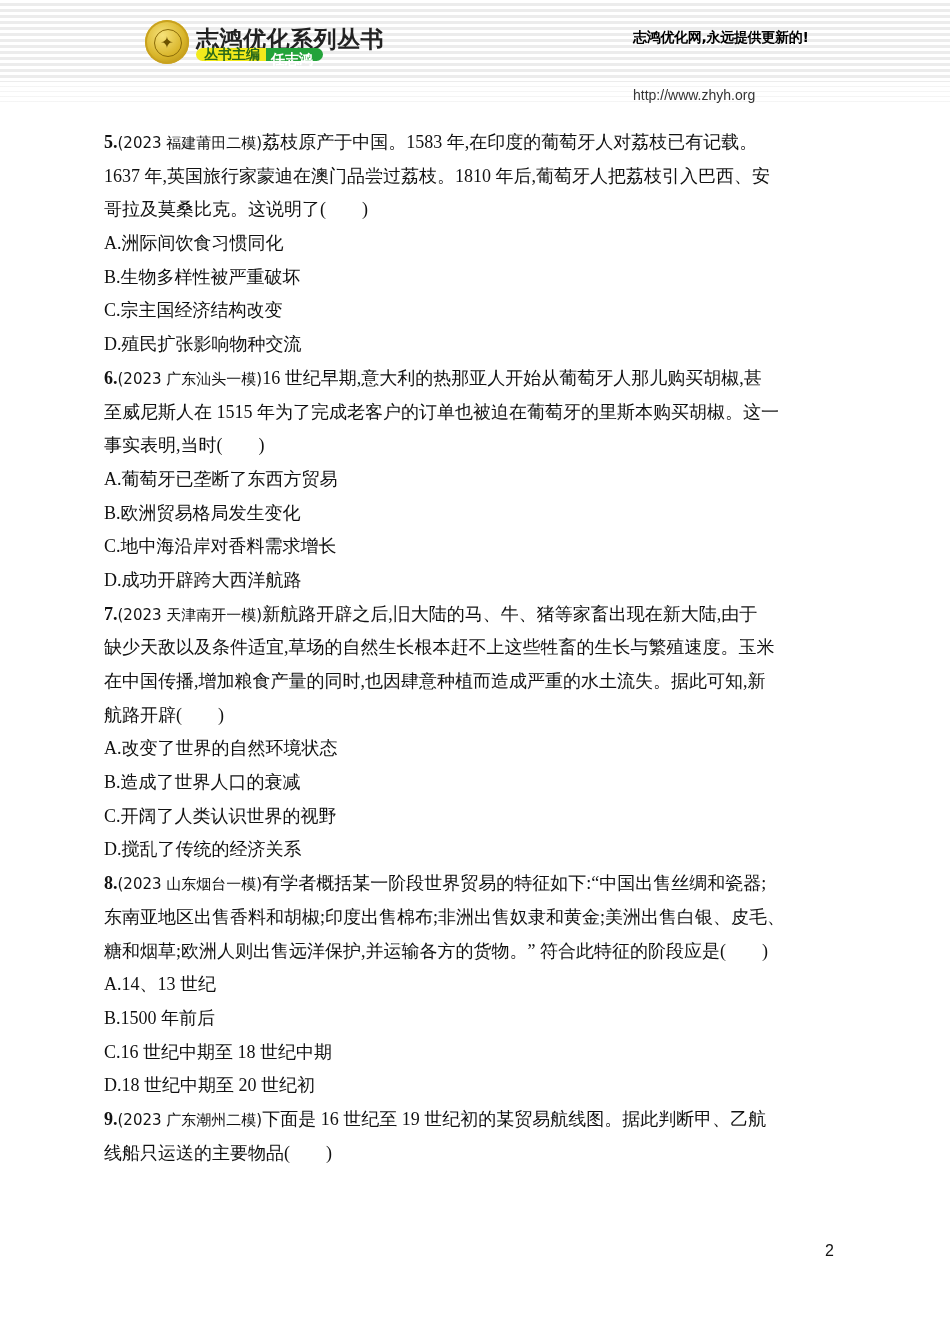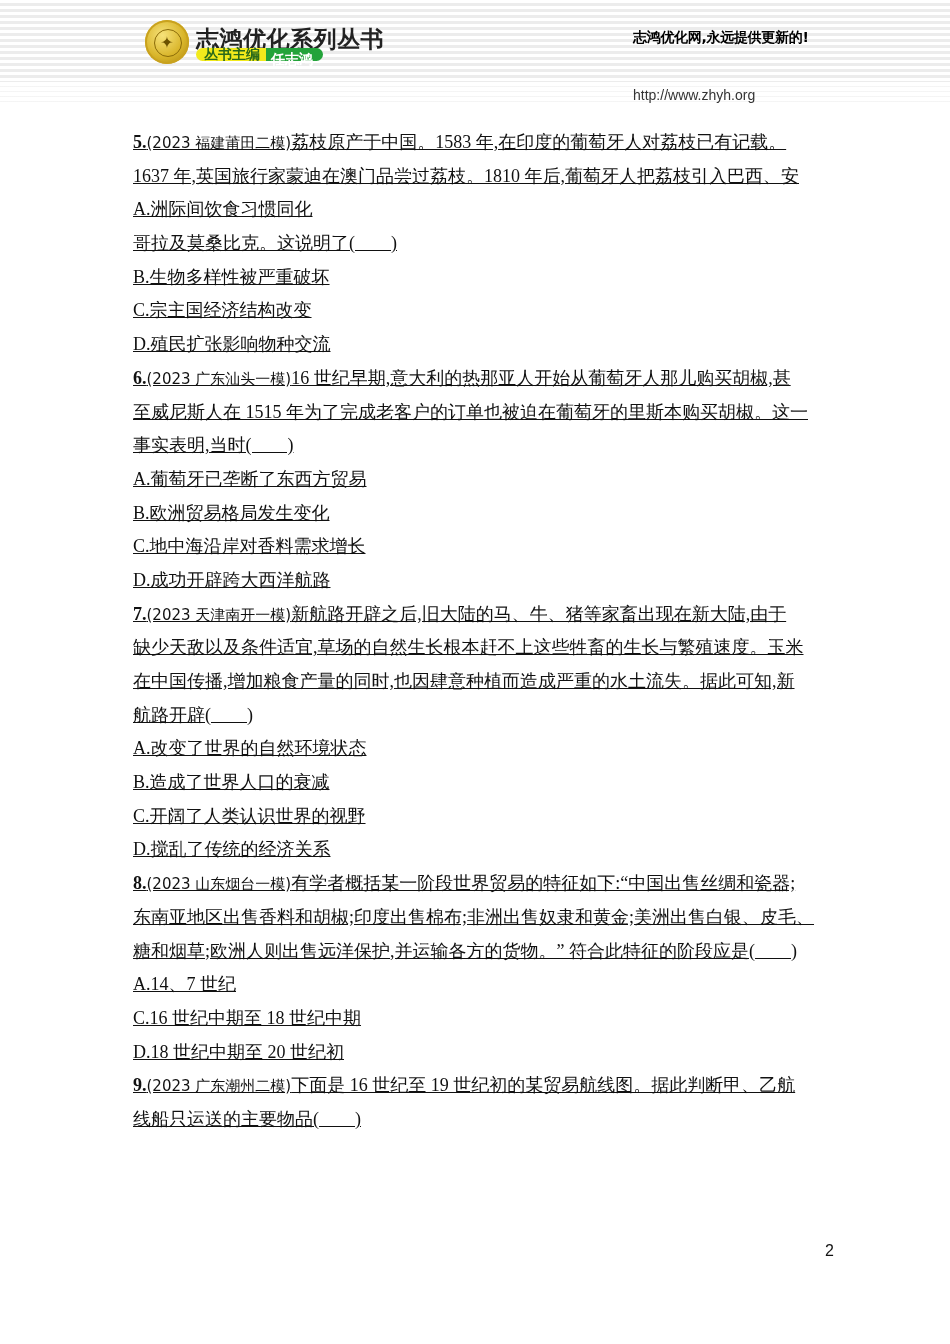--- a/index.html
+++ b/index.html
@@ -18,21 +18,21 @@
             font-size:16px; color:#6b5200; font-family:"DejaVu Sans", sans-serif; font-weight:bold; }
   .brand-title { position:absolute; left:196px; top:24px; font-family:"DejaVu Sans", sans-serif; font-weight:bold;
             font-size:23px; color:#222; letter-spacing:0.5px; }
   .brand-badge { position:absolute; left:196px; top:48px; height:13px; display:flex; font-family:"DejaVu Sans", sans-serif;
             font-size:14px; font-weight:bold; }
   .badge-yellow { background:#f2ea1c; color:#2a6a1a; padding:0 6px 0 8px; border-radius:7px 0 0 7px; line-height:13px; }
   .badge-green { background:#23a33a; color:#fff; padding:5px 10px 0 5px; border-radius:0 7px 7px 0; line-height:13px; }
   .site-slogan { position:absolute; left:633px; top:29px; font-family:"DejaVu Sans", sans-serif; font-weight:bold; font-size:14px; color:#000000; letter-spacing:-0.3px; }
   .site-url { position:absolute; left:633px; top:50px; font-family:"Liberation Sans", sans-serif; font-size:14px; color:#333;margin-top:37px; }
 
-  .content { position:absolute; left:133px; top:126px; width:720px; font-size:18px;text-decoration:underline; }
+  .content { position:absolute; left:104px; top:126px; width:720px; font-size:18px; }
   .line { height:33.7px; line-height:33.7px; white-space:nowrap; }
   .qnum { font-weight:bold; }
   .src { font-family:"DejaVu Sans", sans-serif; font-size:15px; }
   .page-number { position:absolute; left:825px; top:1242px; font-family:"Liberation Sans", sans-serif; font-size:16px; color:#111; }
 </style>
 </head>
 <body>
 
 <div class="header"></div>
 <div class="header-fade"></div>
@@ -46,22 +46,22 @@
   <span class="badge-green">任志鸿</span>
 </div>
 <div class="site-slogan">志鸿优化网,永远提供更新的!</div>
 <div class="site-url">http://www.zhyh.org</div>
 
 <div class="content">
 
   <div>
     <div class="line"><span class="qnum">5.</span><span class="src">(2023 福建莆田二模)</span><span>荔枝原产于中国。1583 年,在印度的葡萄牙人对荔枝已有记载。</span></div>
     <div class="line">1637 年,英国旅行家蒙迪在澳门品尝过荔枝。1810 年后,葡萄牙人把荔枝引入巴西、安</div>
+    <div class="line">哥拉及莫桑比克。这说明了(　　)</div>
     <div class="line">A.洲际间饮食习惯同化</div>
-    <div class="line">哥拉及莫桑比克。这说明了(　　)</div>
     <div class="line">B.生物多样性被严重破坏</div>
     <div class="line">C.宗主国经济结构改变</div>
     <div class="line">D.殖民扩张影响物种交流</div>
   </div>
 
   <div>
     <div class="line"><span class="qnum">6.</span><span class="src">(2023 广东汕头一模)</span><span>16 世纪早期,意大利的热那亚人开始从葡萄牙人那儿购买胡椒,甚</span></div>
     <div class="line">至威尼斯人在 1515 年为了完成老客户的订单也被迫在葡萄牙的里斯本购买胡椒。这一</div>
     <div class="line">事实表明,当时(　　)</div>
     <div class="line">A.葡萄牙已垄断了东西方贸易</div>
@@ -78,21 +78,22 @@
     <div class="line">A.改变了世界的自然环境状态</div>
     <div class="line">B.造成了世界人口的衰减</div>
     <div class="line">C.开阔了人类认识世界的视野</div>
     <div class="line">D.搅乱了传统的经济关系</div>
   </div>
 
   <div>
     <div class="line"><span class="qnum">8.</span><span class="src">(2023 山东烟台一模)</span><span>有学者概括某一阶段世界贸易的特征如下:“中国出售丝绸和瓷器;</span></div>
     <div class="line">东南亚地区出售香料和胡椒;印度出售棉布;非洲出售奴隶和黄金;美洲出售白银、皮毛、</div>
     <div class="line">糖和烟草;欧洲人则出售远洋保护,并运输各方的货物。” 符合此特征的阶段应是(　　)</div>
-    <div class="line">A.14、7 世纪</div>
+    <div class="line">A.14、13 世纪</div>
+    <div class="line">B.1500 年前后</div>
     <div class="line">C.16 世纪中期至 18 世纪中期</div>
     <div class="line">D.18 世纪中期至 20 世纪初</div>
   </div>
 
   <div>
     <div class="line"><span class="qnum">9.</span><span class="src">(2023 广东潮州二模)</span><span>下面是 16 世纪至 19 世纪初的某贸易航线图。据此判断甲、乙航</span></div>
     <div class="line">线船只运送的主要物品(　　)</div>
   </div>
 </div>
 

